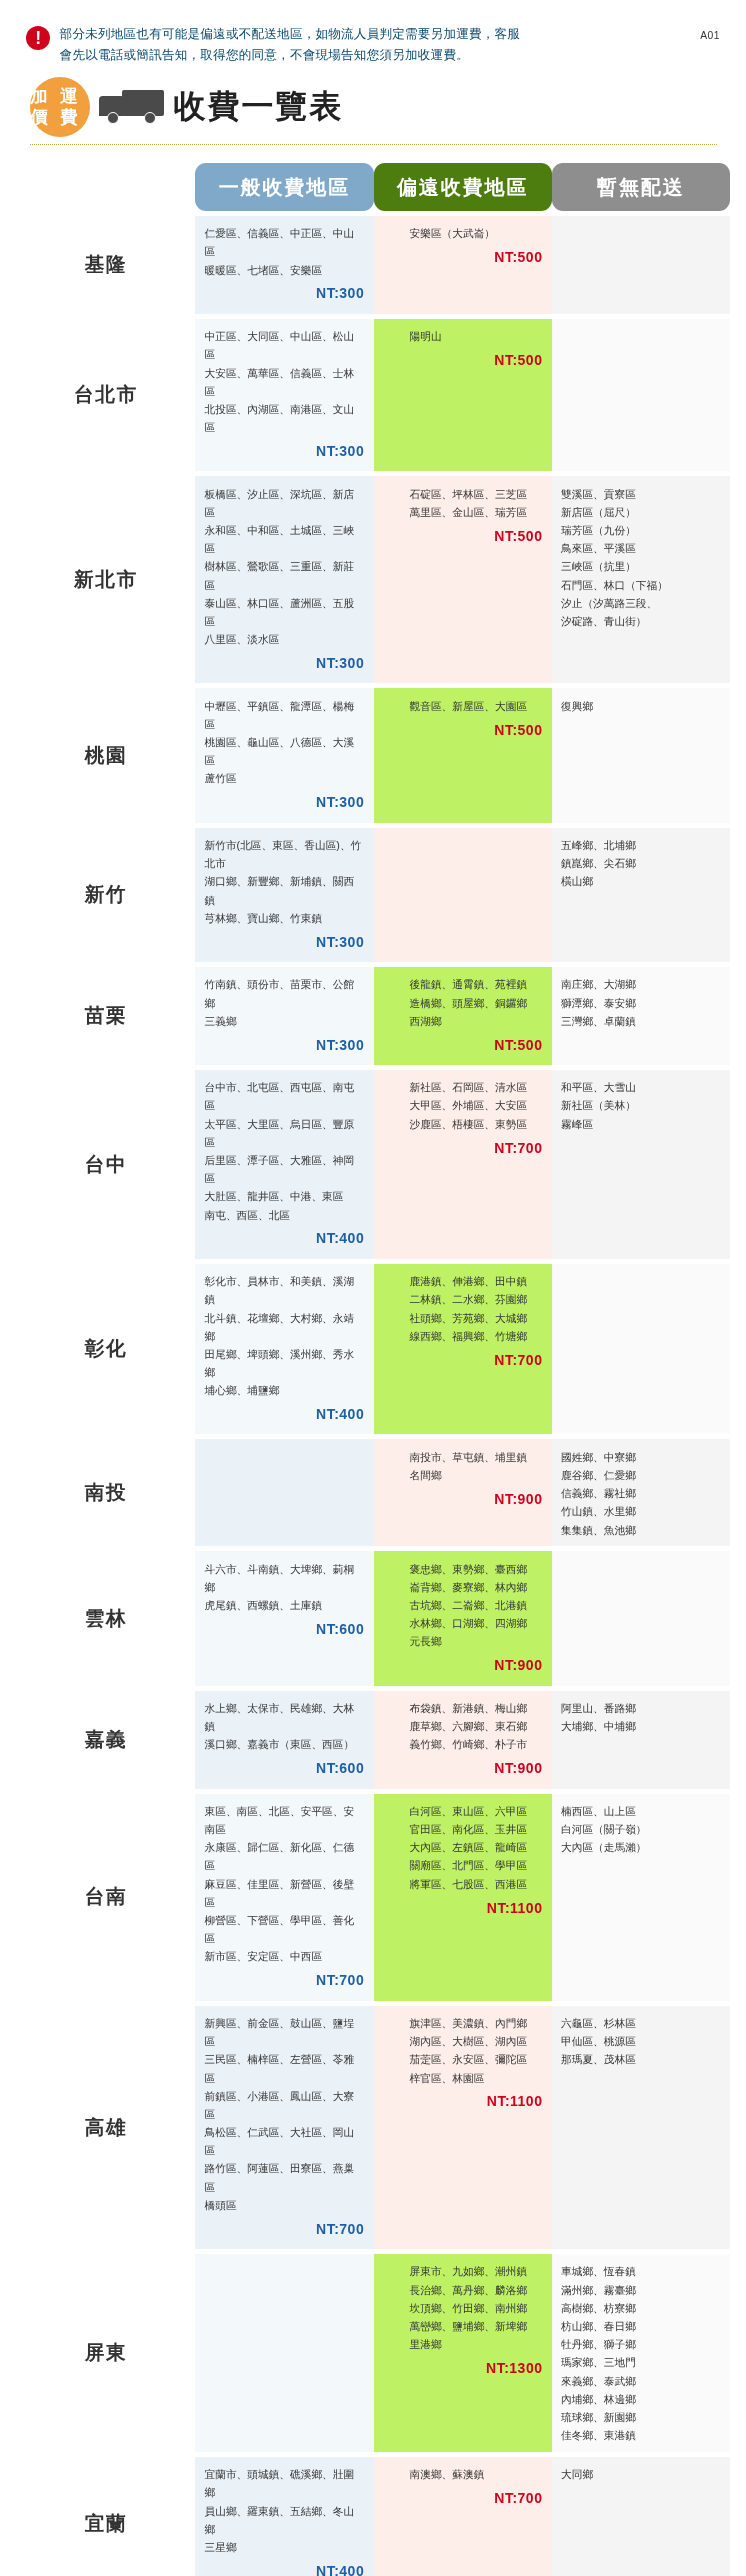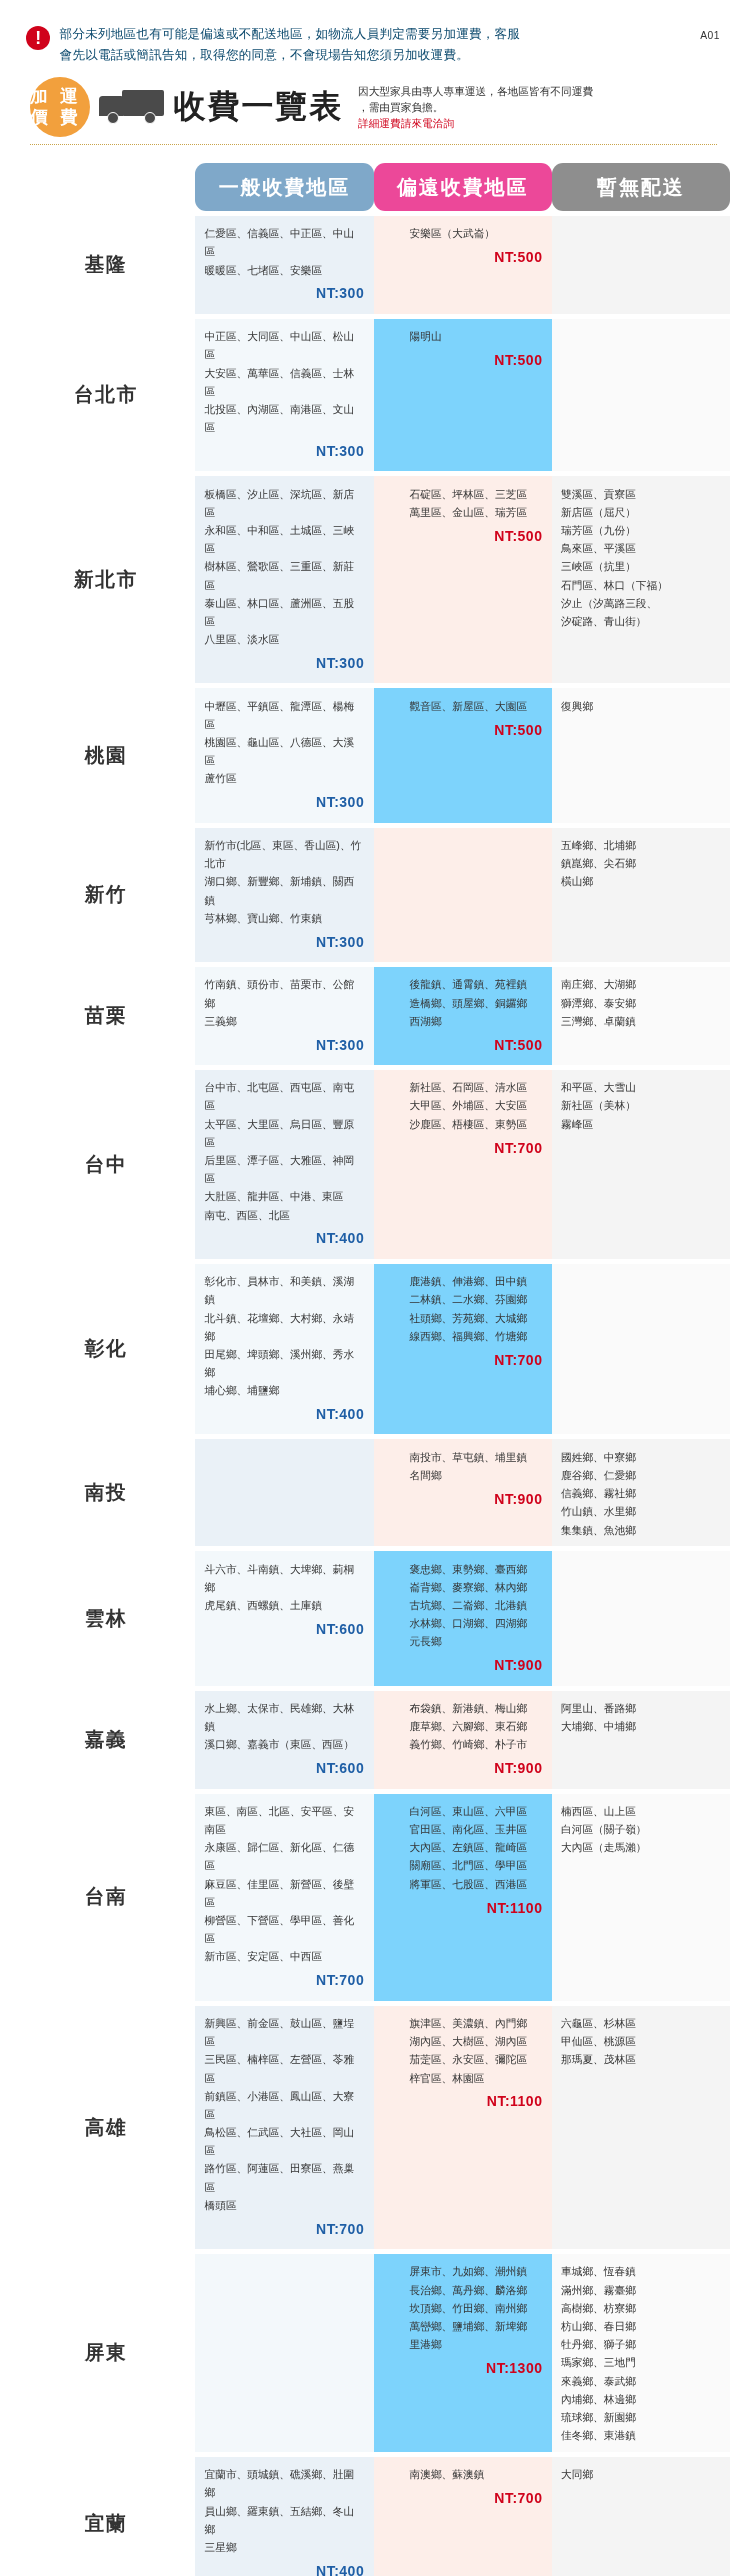--- a/index.html
+++ b/index.html
@@ -126,21 +126,21 @@
   }
   table.fees th {
     font-size: 20px;
     font-weight: bold;
     color: #fff;
     padding: 10.3px 3.7px;
     letter-spacing: 1.9px;
     border-radius: 11px;
   }
   th.h-normal { background: #7fa8c9; border-radius: 2.8px 0 0 2.8px; }
-  th.h-remote { background: #ec4899; margin-top: 20px; }
+  th.h-remote { background: #4d7c0f; margin-top: 20px; }
   th.h-none   { background: #8e8e8e; border-radius: 0 2.8px 2.8px 0; }
 
   td.region {
     width: 54px;
     text-align: center;
     font-size: 19.6px;
     font-weight: bold;
     color: #333;
     letter-spacing: 1.9px;
     line-height: 1.1;
@@ -152,21 +152,21 @@
     padding: 8.4px 9.3px 7.5px 9.3px;
     font-size: 10.7px;
     line-height: 1.7;
     color: #333;
     position: relative;
   }
   td.c-normal { background: #eaf1f7; width: 250px; }
   td.c-remote { background: #fdeee9; width: 191px; padding-left: 36px; }
   td.c-none   { background: #f4f4f4; width: 163px; }
   tr.band-b td.c-normal { background: #f3f8fb; }
-  tr.band-b td.c-remote { background: #7dd3fc; }
+  tr.band-b td.c-remote { background: #bef264; }
   tr.band-b td.c-none   { background: #fafafa; }
 
   .cell-list { min-height: 17px; }
   .price {
     text-align: right;
     font-weight: bold;
     font-size: 14px;
     margin-top: 3.7px;
     letter-spacing: 0.5px;
   }
@@ -193,25 +193,20 @@
       <span>加價</span>
       <span>運費</span>
     </div>
     <div class="truck-ico">
       <div class="box"></div>
         <div class="cab"></div>
         <div class="w1"></div>
         <div class="w2"></div>
     </div>
     <div class="big-title">收費一覽表</div>
-    <div class="title-note">
-      <div>因大型家具由專人專車運送，各地區皆有不同運費</div>
-      <div>，需由買家負擔。</div>
-      <div class="hl">詳細運費請來電洽詢</div>
-    </div>
   </div>
 
   <div class="dotted"></div>
 
   <table class="fees">
     <thead>
       <tr>
         <th style="background:transparent"></th>
         <th class="h-normal">一般收費地區</th>
         <th class="h-remote">偏遠收費地區</th>

